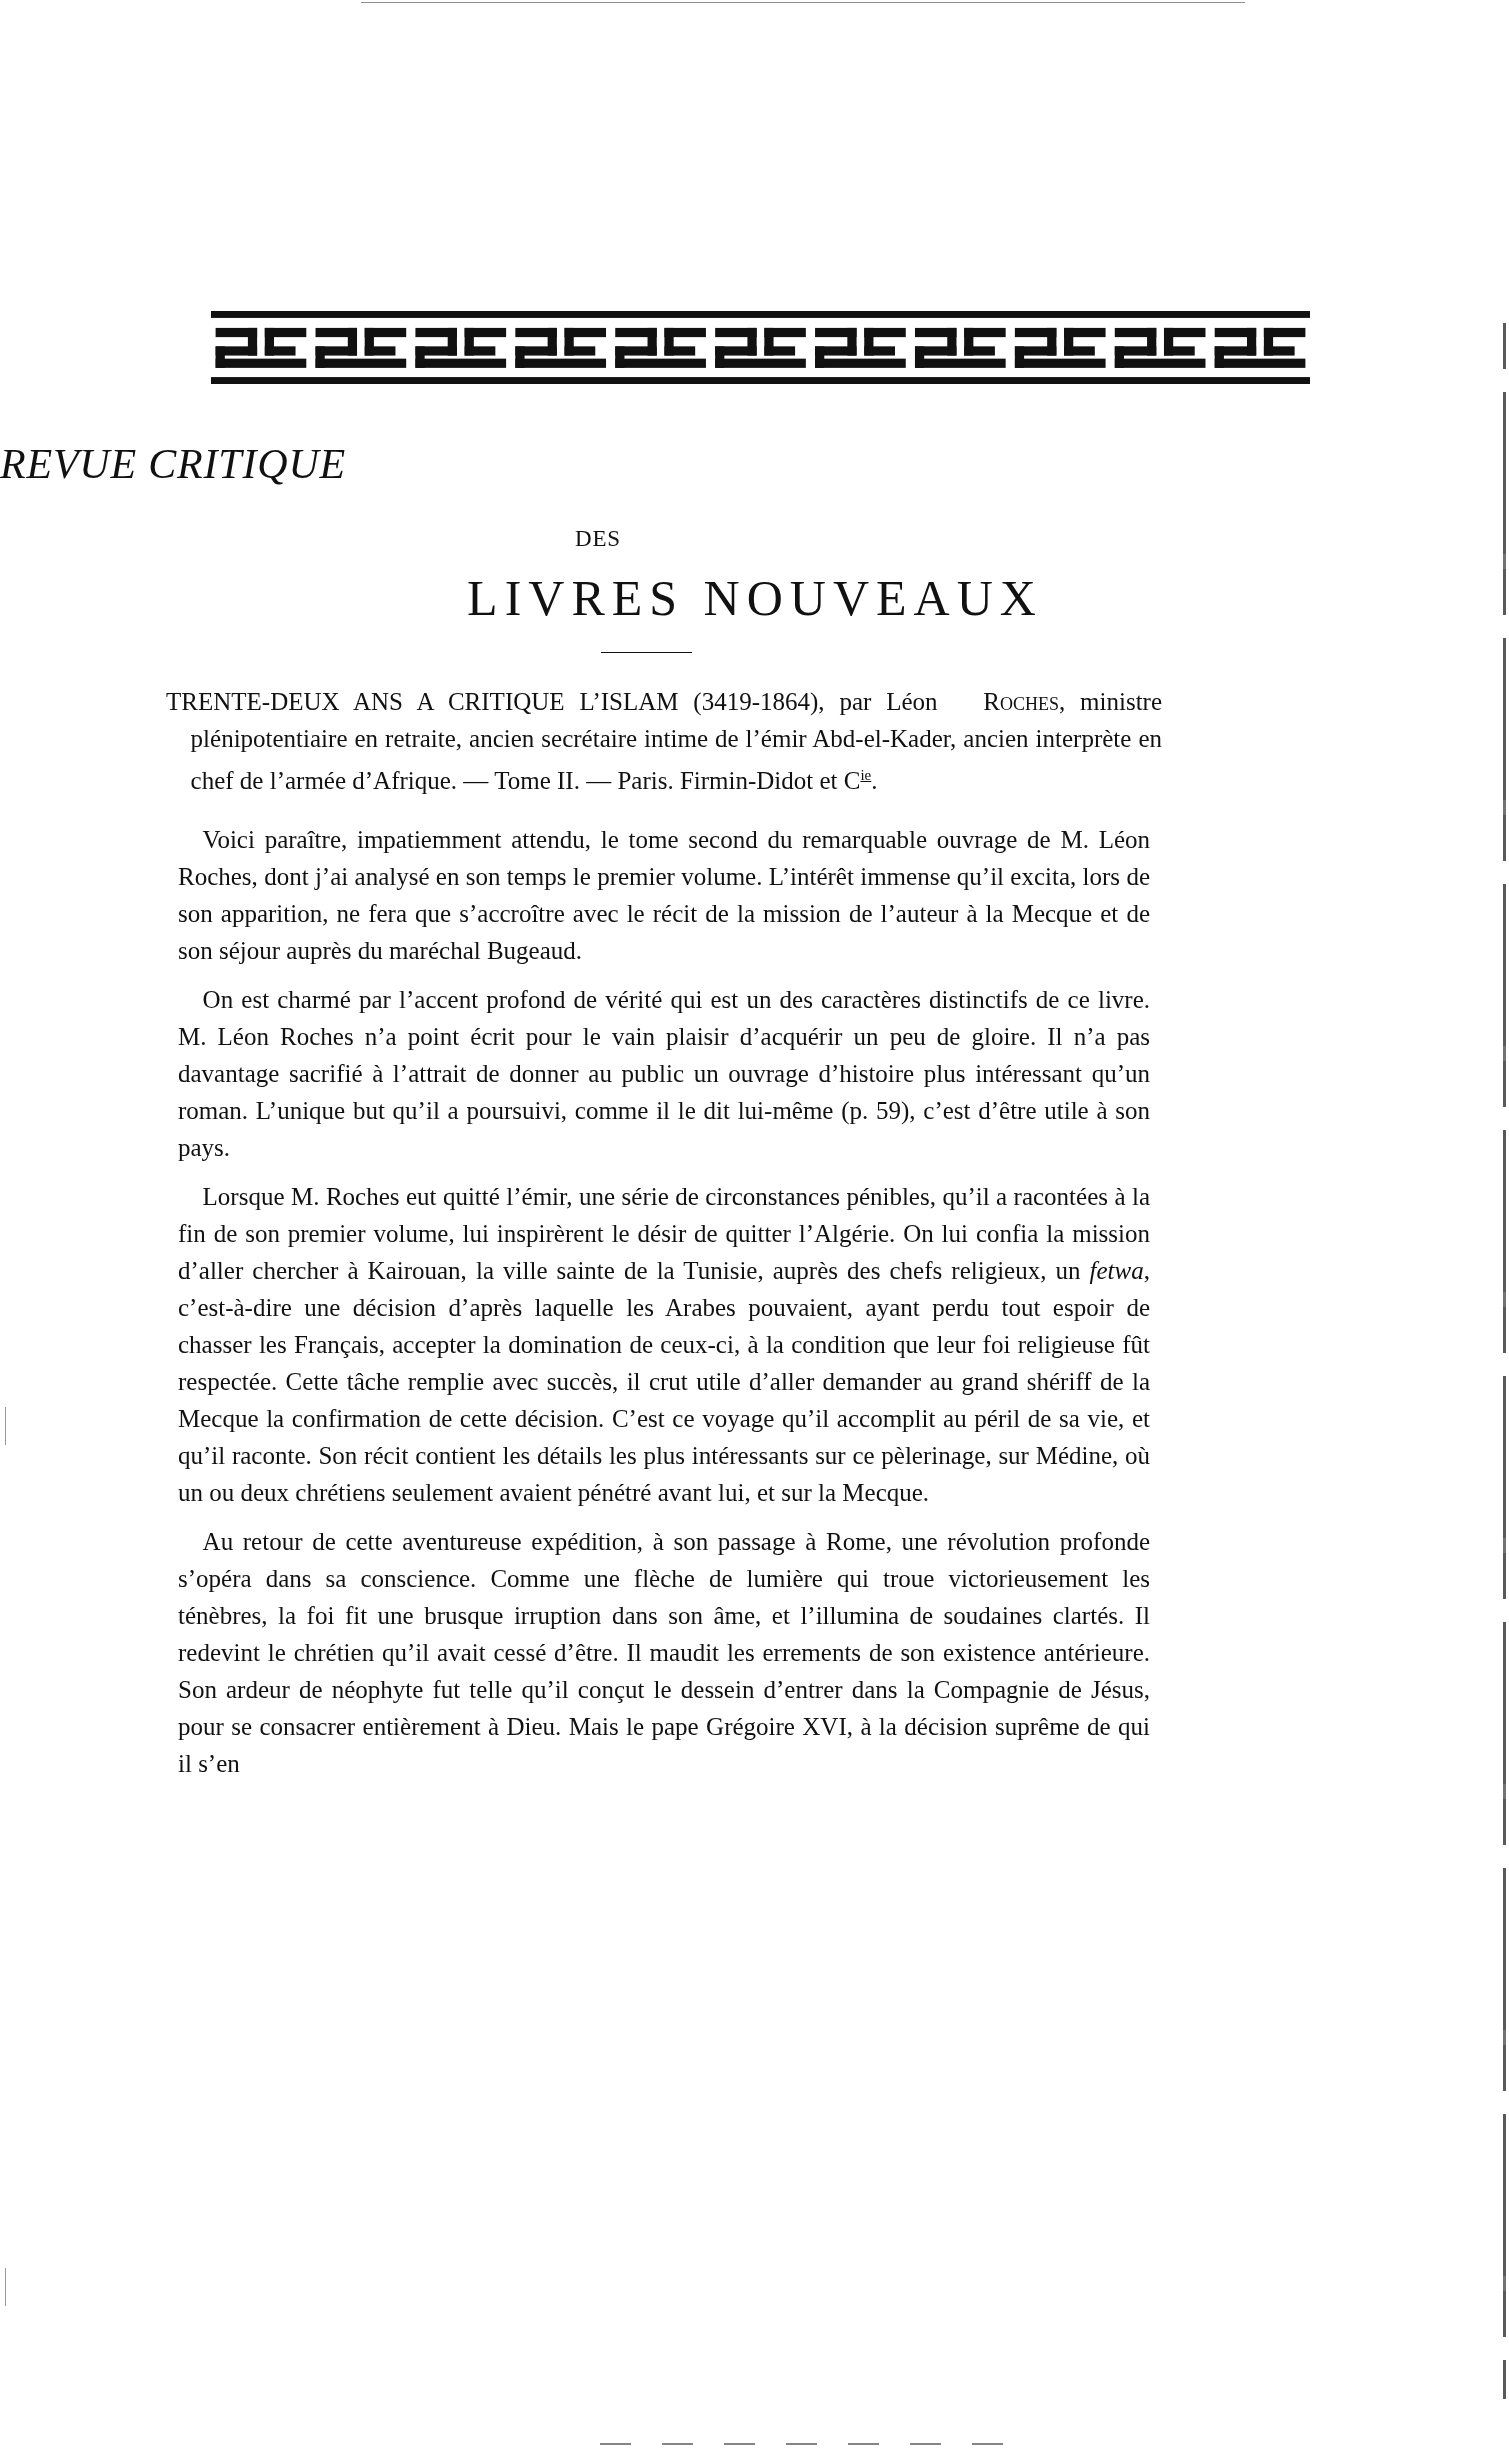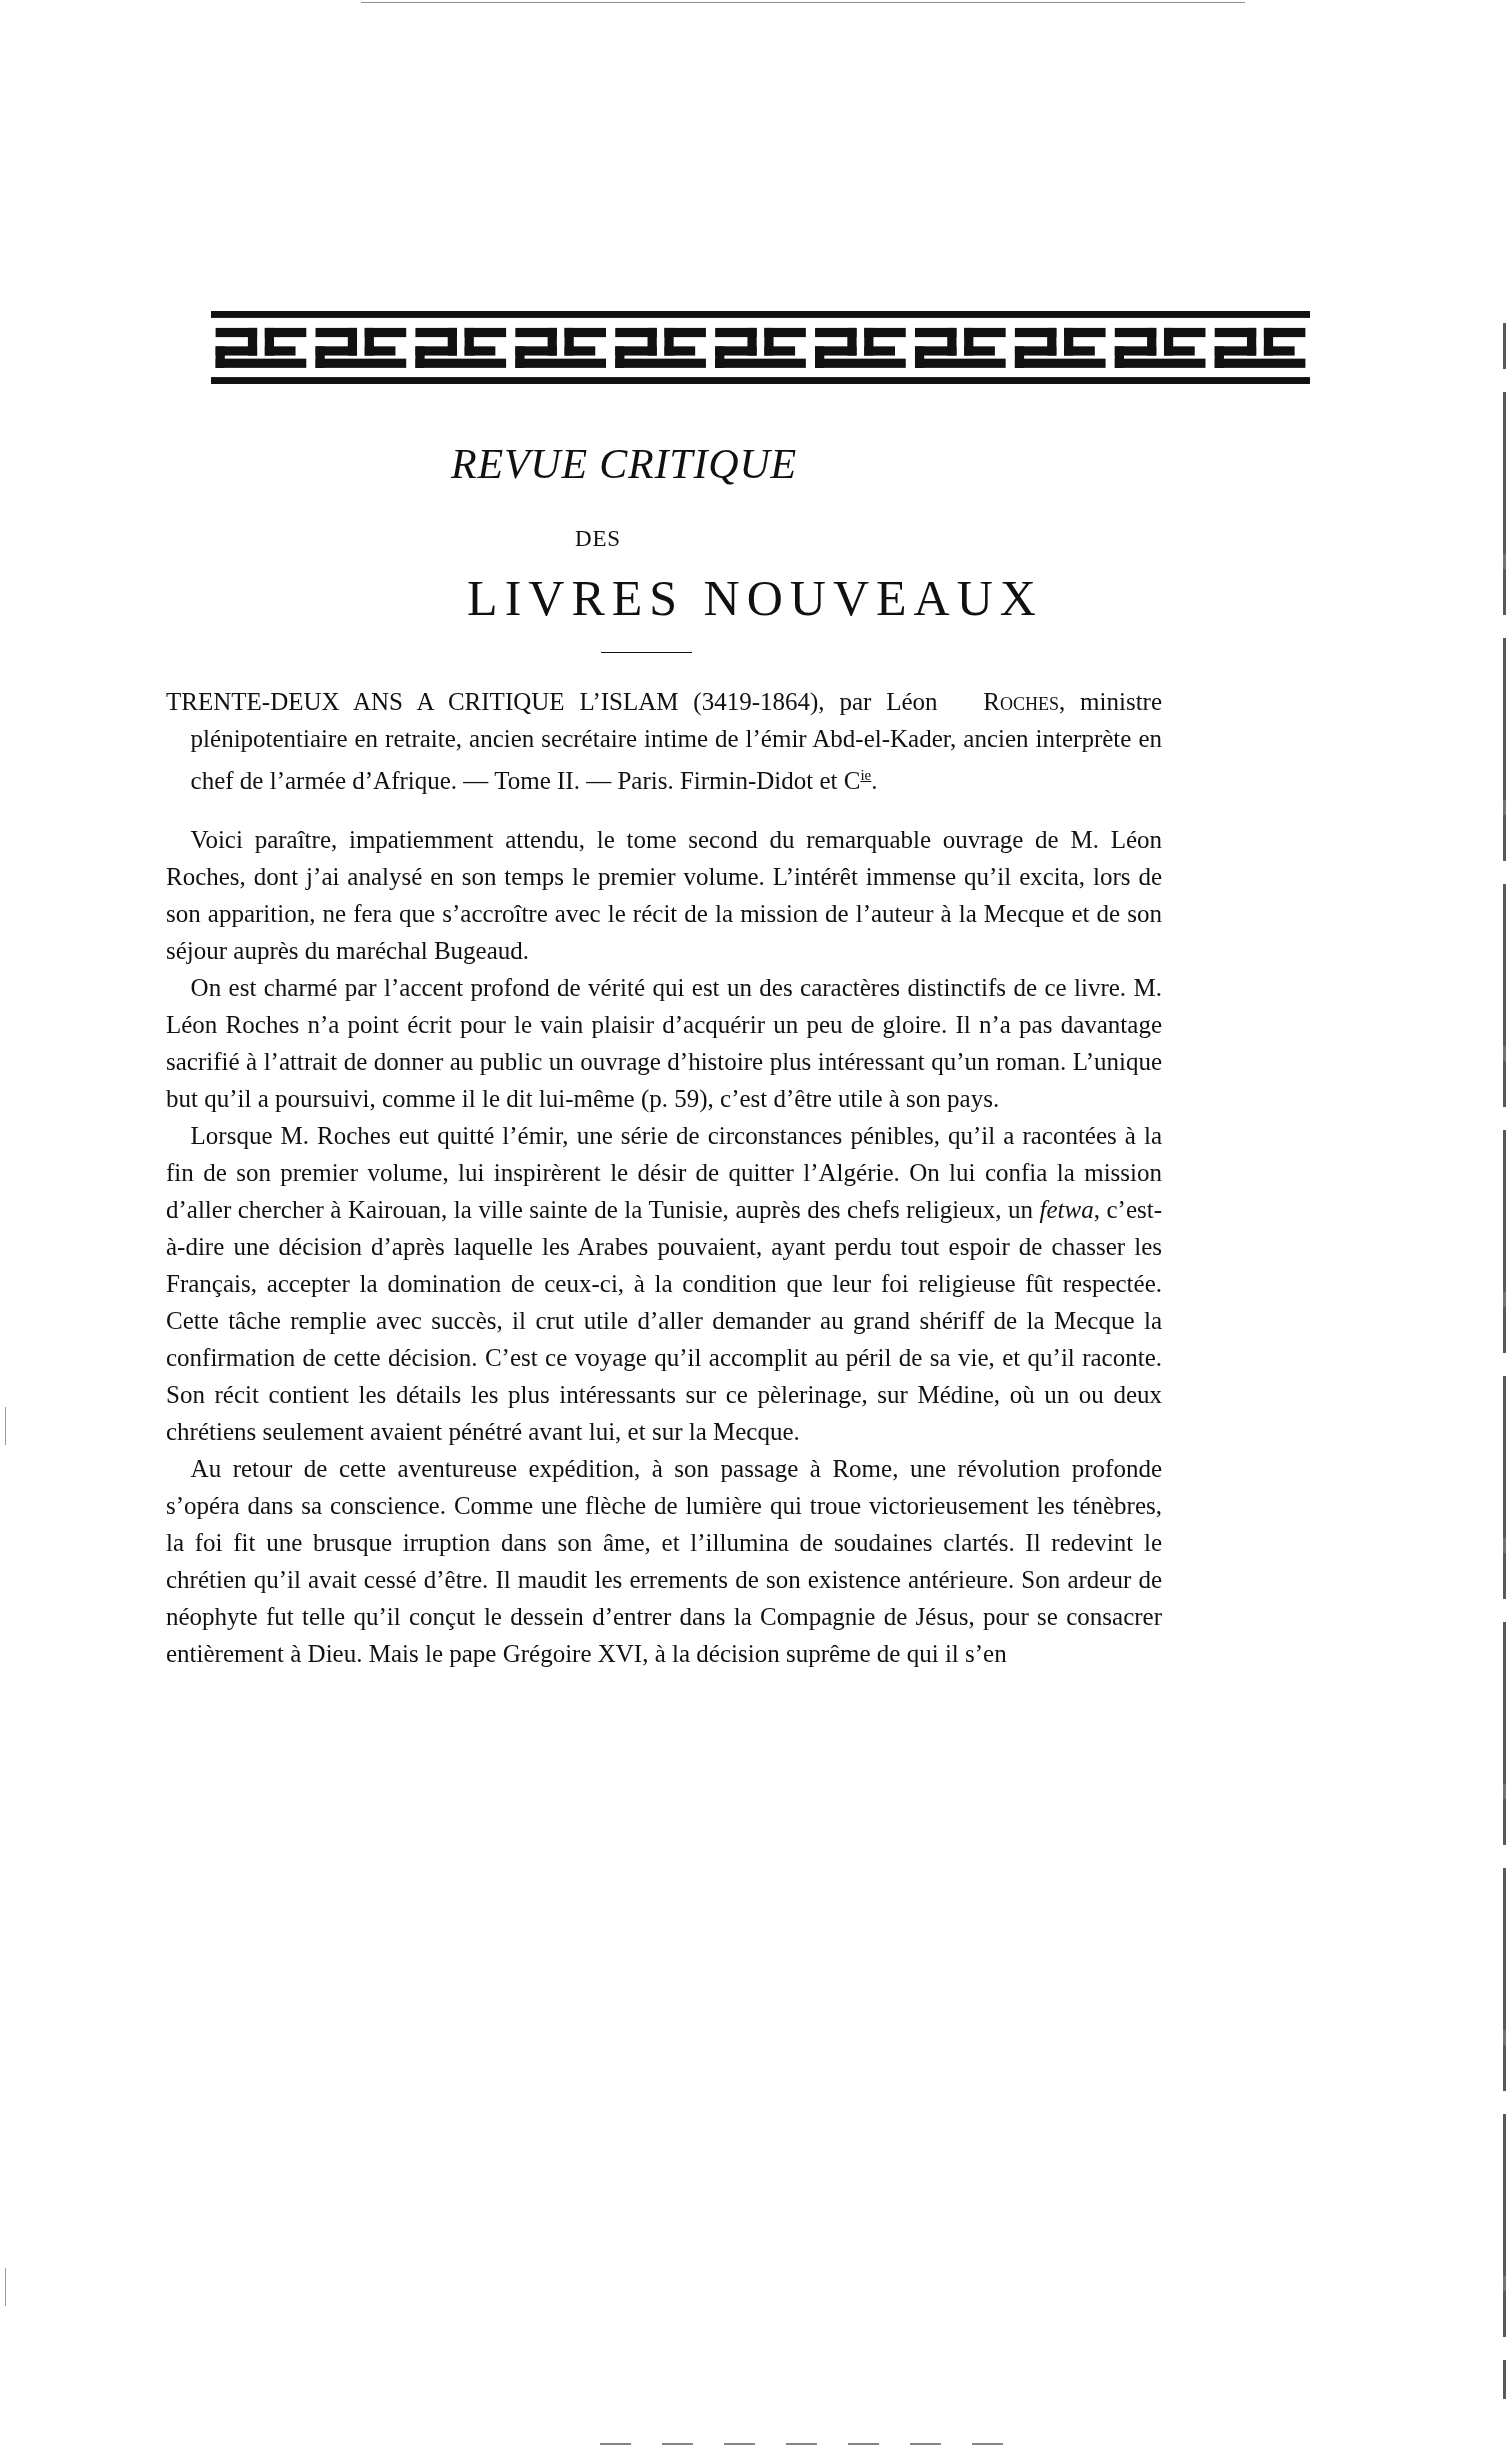--- a/index.html
+++ b/index.html
@@ -8,30 +8,30 @@
   
   .scan-top-rule { position: absolute; left: 361px; top: 1.5px; width: 884px; height: 2.3px; border-top: 1.5px solid #333; opacity: .55; }
   .scan-right-edge { position: absolute; left: 1503px; top: 323px; width: 3.1px; height: 2076px; background: repeating-linear-gradient(to bottom, #222 0 46px, transparent 46px 69px, #222 69px 231px, #444 231px 246px); opacity: .75; }
   .scan-left-mark { position: absolute; left: 4.6px; width: 1.5px; background: #555; opacity: .6; }
   .scan-bottom-dashes { position: absolute; left: 600px; top: 2443px; width: 431px; height: 2.3px; background: repeating-linear-gradient(to right, #333 0 31px, transparent 31px 62px); opacity: .6; }
 
   
   .ornament { position: absolute; left: 211px; top: 311px; width: 1099px; height: 73px; }
   .ornament svg { width: 100%; height: 100%; display: block; }
 
-  .title-1 { position: absolute; left: 0; width: 1248px; top: 440px; text-align: center; font-style: italic; font-size: 42px; letter-spacing: 0.8px; font-weight: normal; margin: 0; }
+  .title-1 { position: absolute; left: 0; width: 1248px; top: 440px; font-style: italic; font-size: 42px; letter-spacing: 0.8px; font-weight: normal; margin: 0; }
   .title-2 { position: absolute; left: 0; width: 1196px; top: 526px; text-align: center; font-size: 23px; letter-spacing: 0.8px; margin: 0; }
   .title-3 { position: absolute; left: 0; width: 1510px; top: 569px; text-align: center; font-size: 50px; letter-spacing: 7px; font-weight: normal; margin: 0; }
   .title-rule { position: absolute; left: 601px; top: 652px; width: 91px; height: 0; border-top: 1.5px solid #111; }
 
   .content { position: absolute; left: 166px; width: 996px; top: 683px; font-size: 25px; line-height: 37px; text-align: justify; }
   .book-ref { margin: 0 0 21.5px 0; padding-left: 24.6px; text-indent: -24.6px; }
   .book-ref .caps { font-variant: small-caps; margin-left: 31px; }
   .book-ref sup { font-size: 60%; text-decoration: underline; }
-  .para { margin: 0; text-indent: 24.6px; }
+  .para { margin: 12px; text-indent: 24.6px; }
   .para em { }
 </style>
 </head>
 <body>
 
 <div class="scan-top-rule"></div>
 <div class="scan-right-edge"></div>
 <div class="scan-left-mark" style="top:1407px;height:38px;"></div>
 <div class="scan-left-mark" style="top:2268px;height:38px;"></div>
 <div class="scan-bottom-dashes"></div>

